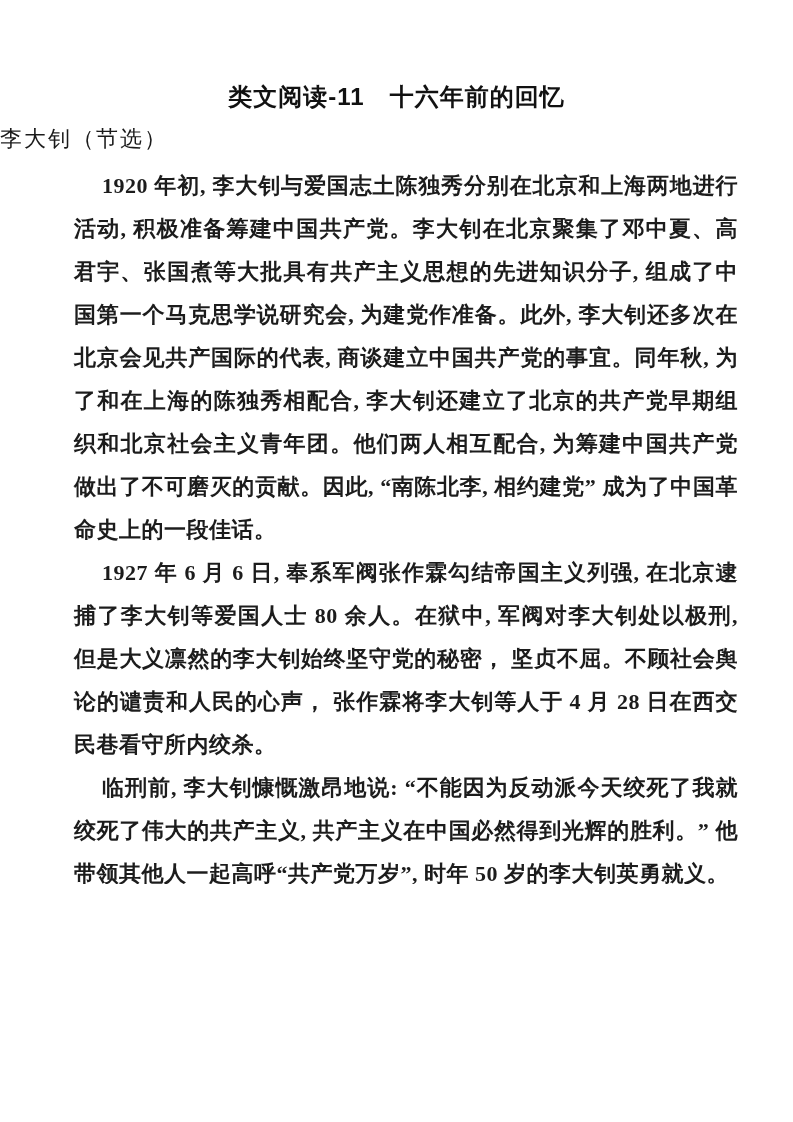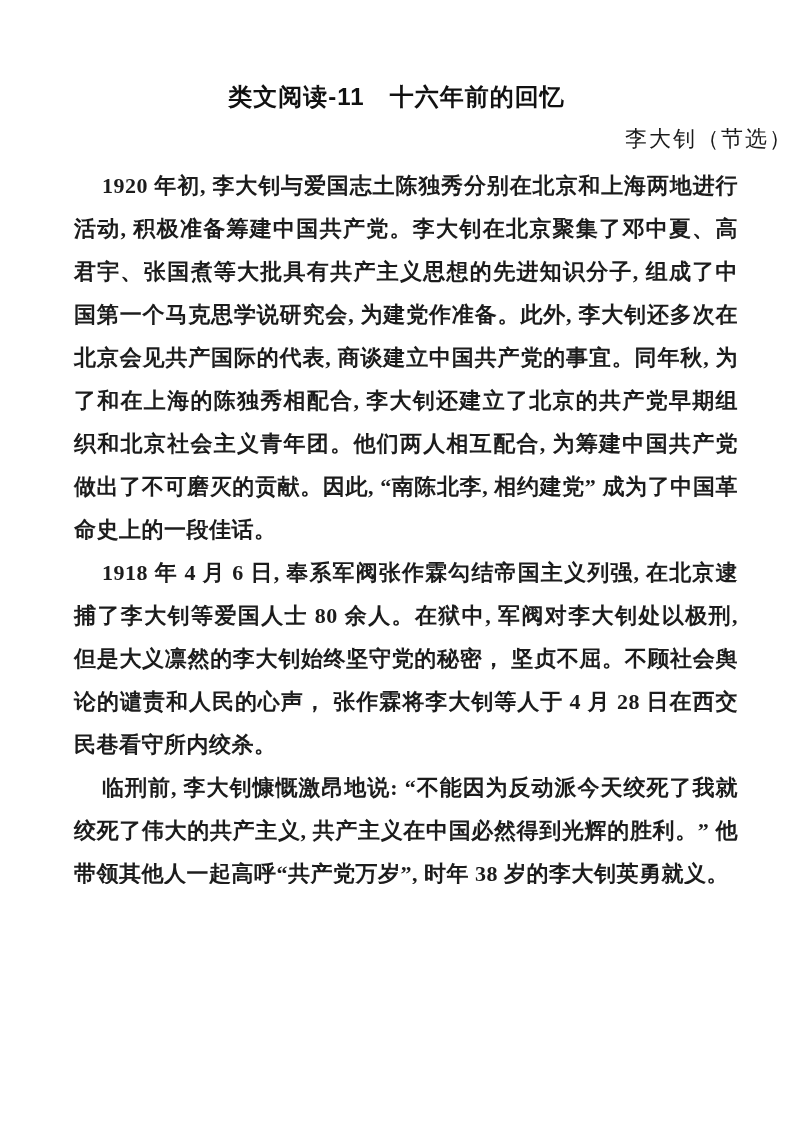--- a/index.html
+++ b/index.html
@@ -23,21 +23,21 @@
     text-align: center;
     font-family: "Liberation Sans", "DejaVu Sans", sans-serif;
     font-weight: 700;
     font-size: 24px;
     line-height: 28px;
     letter-spacing: 1px;
     color: #111111;
   }
   .doc-subtitle {
     margin: 15px 0 0 0;
-    text-align: right;
+    text-align: left;
     font-weight: 400;
     font-size: 22px;
     line-height: 26px;
     letter-spacing: 2px;
     color: #1a1a1a;
   }
   .content {
     margin-top: 12px;
     padding: 0 55px 0 74px;
     font-size: 22px;
@@ -61,17 +61,17 @@
 </head>
 <body>
 
 <div class="page">
   <h1 class="doc-title">类文阅读-11　十六年前的回忆</h1>
 
   <h2 class="doc-subtitle">李大钊（节选）</h2>
 
   <div class="content">
     <p>1920 年初, 李大钊与爱国志土陈独秀分别在北京和上海两地进行活动, 积极准备筹建中国共产党。李大钊在北京聚集了邓中夏、高君宇、张国煮等大批具有共产主义思想的先进知识分子, 组成了中国第一个马克思学说研究会, 为建党作准备。此外, 李大钊还多次在北京会见共产国际的代表, 商谈建立中国共产党的事宜。同年秋, 为了和在上海的陈独秀相配合, 李大钊还建立了北京的共产党早期组织和北京社会主义青年团。他们两人相互配合, 为筹建中国共产党做出了不可磨灭的贡献。因此, “南陈北李, 相约建党” 成为了中国革命史上的一段佳话。</p>
-    <p>1918 年 4 月 6 日, 奉系军阀张作霖勾结帝国主义列强, 在北京逮捕了李大钊等爱国人士 80 余人。在狱中, 军阀对李大钊处以极刑, 但是大义凛然的李大钊始终坚守党的秘密， 坚贞不屈。不顾社会舆论的谴责和人民的心声， 张作霖将李大钊等人于 4 月 28 日在西交民巷看守所内绞杀。</p>
-    <p>临刑前, 李大钊慷慨激昂地说: “不能因为反动派今天绞死了我就绞死了伟大的共产主义, 共产主义在中国必然得到光辉的胜利。” 他带领其他人一起高呼“共产党万岁”, 时年 38 岁的李大钊英勇就义。</p>
+    <p>1927 年 6 月 6 日, 奉系军阀张作霖勾结帝国主义列强, 在北京逮捕了李大钊等爱国人士 80 余人。在狱中, 军阀对李大钊处以极刑, 但是大义凛然的李大钊始终坚守党的秘密， 坚贞不屈。不顾社会舆论的谴责和人民的心声， 张作霖将李大钊等人于 4 月 28 日在西交民巷看守所内绞杀。</p>
+    <p>临刑前, 李大钊慷慨激昂地说: “不能因为反动派今天绞死了我就绞死了伟大的共产主义, 共产主义在中国必然得到光辉的胜利。” 他带领其他人一起高呼“共产党万岁”, 时年 50 岁的李大钊英勇就义。</p>
     <p class="citation">（选自《青少年美绘版经典名著书库 英雄人物》浙江人民出版社）</p>
   </div>
 </div>
 
 </body></html>

